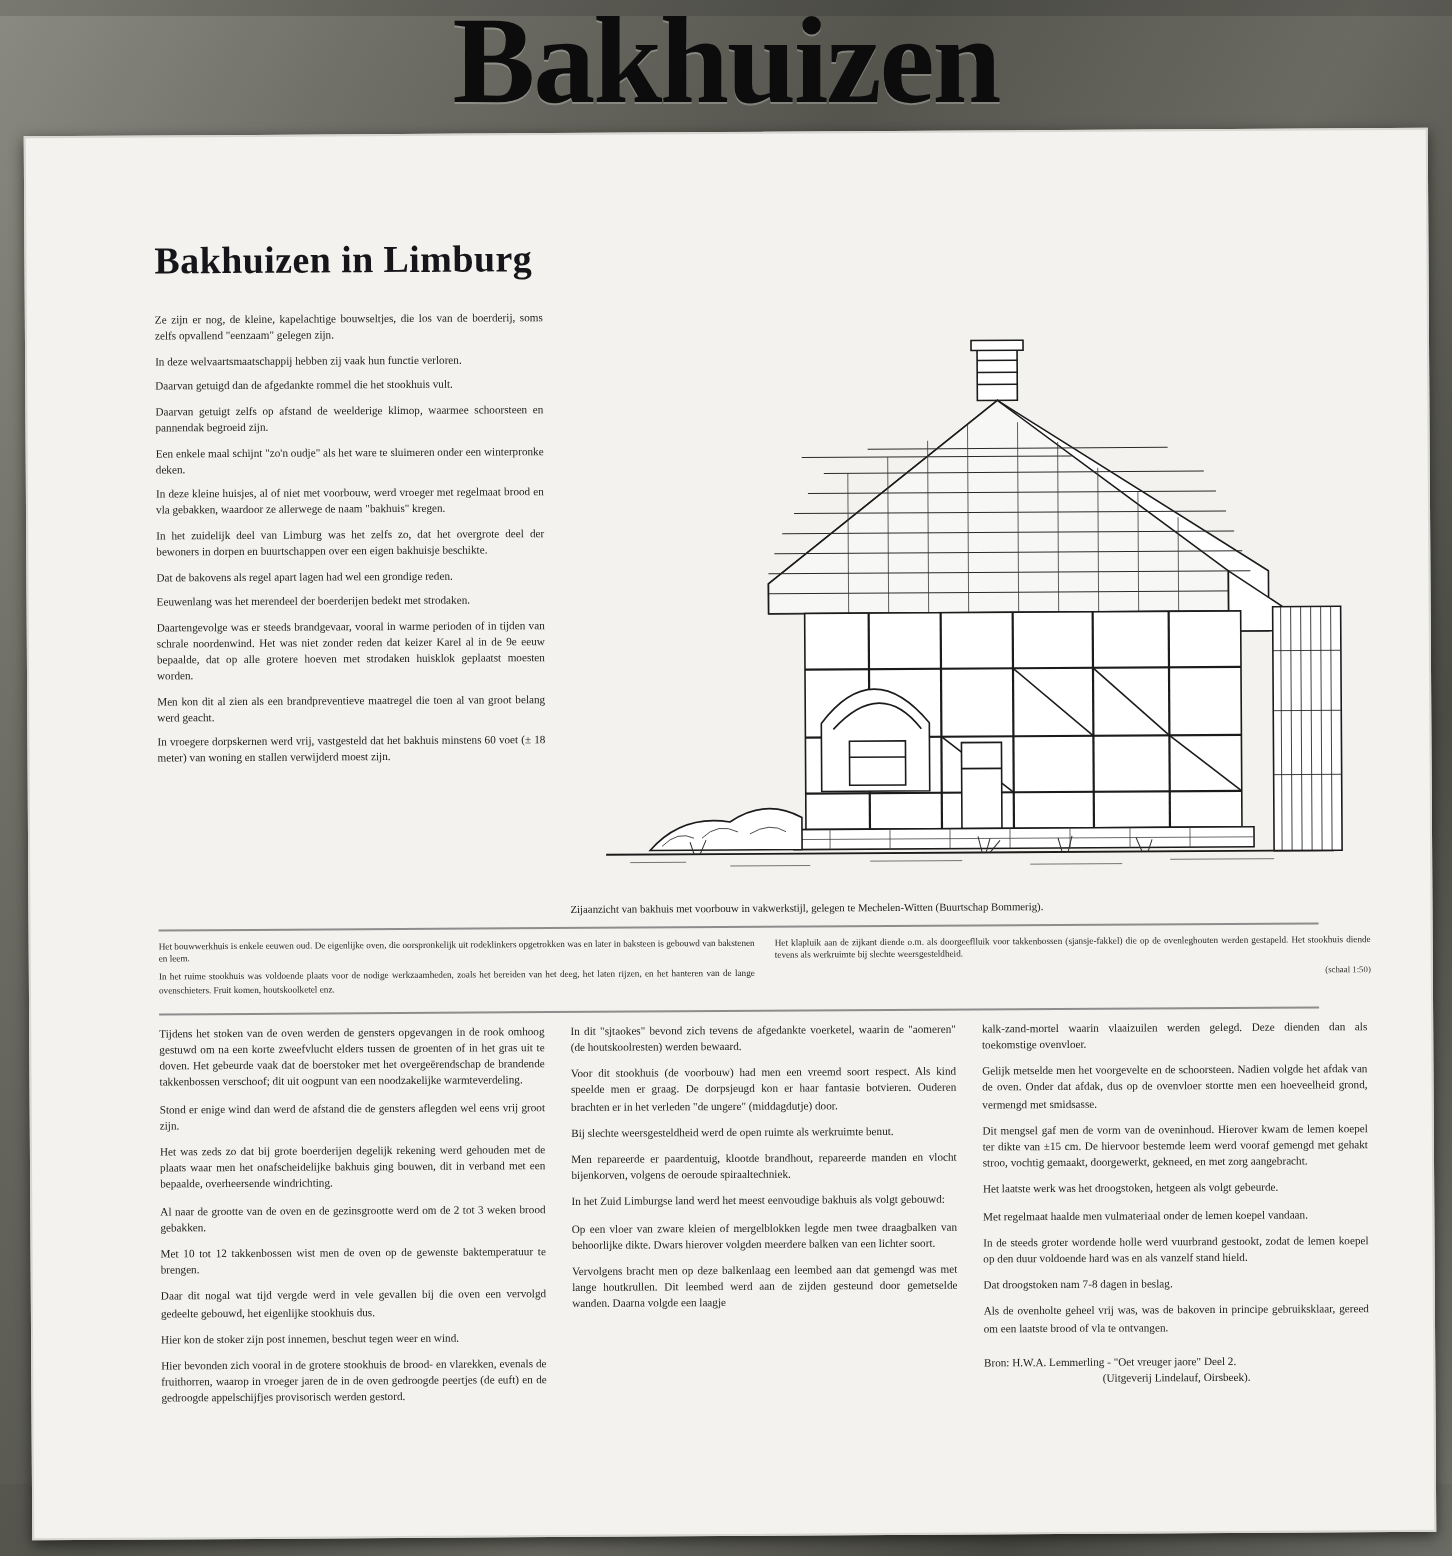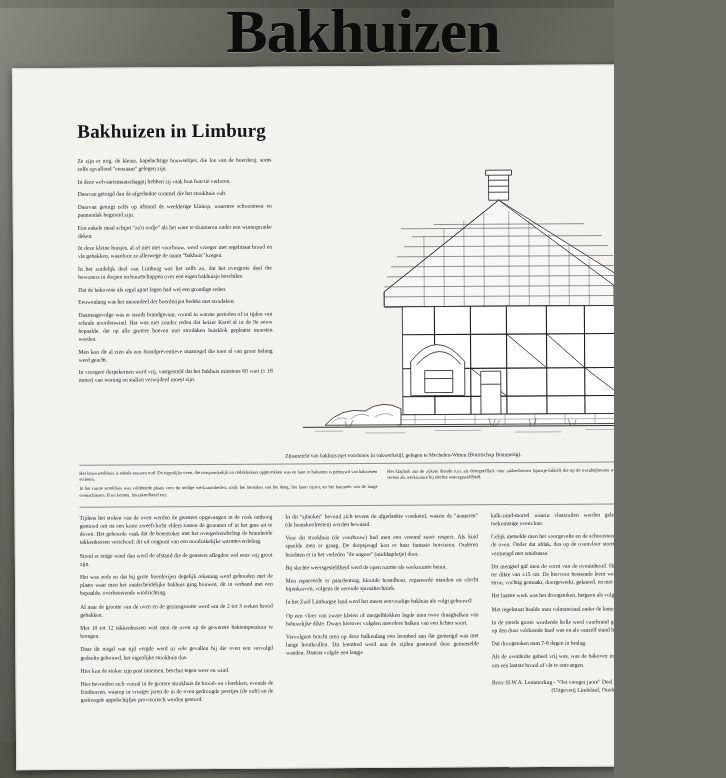--- a/index.html
+++ b/index.html
@@ -10,21 +10,21 @@
   body {
     width: 726px;
     height: 778px;
     overflow: hidden;
     font-family: "Liberation Serif", serif;
   }
 
   
   #photo {
     position: relative;
-    width: 614px;
+    width: 726px;
     height: 778px;
     background:
       linear-gradient(118deg, #8a8a82 0%, #6e6e66 18%, #55554e 40%, #6a6a62 60%, #4c4c46 80%, #70706a 100%);
     overflow: hidden;
   }
   
   #photo .plank {
     position: absolute;
     left: 0; right: 0;
     background: rgba(0,0,0,0.12);

